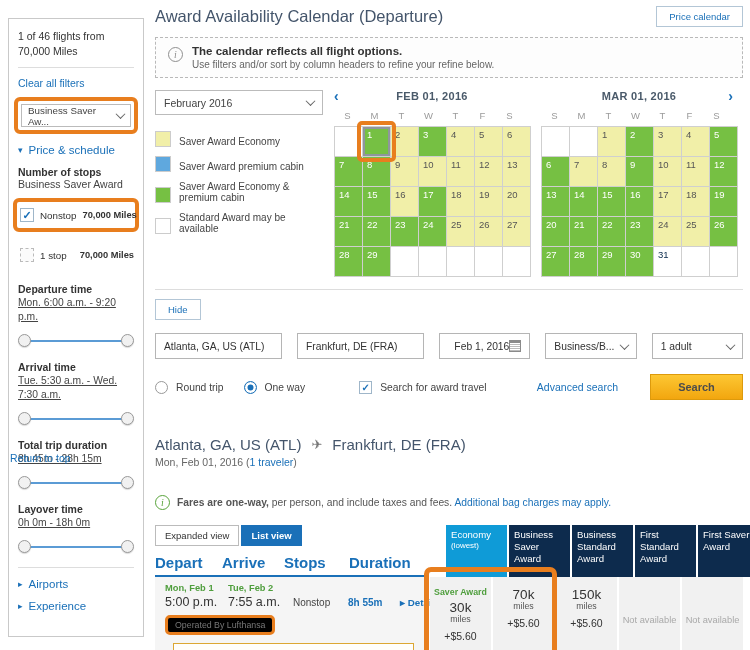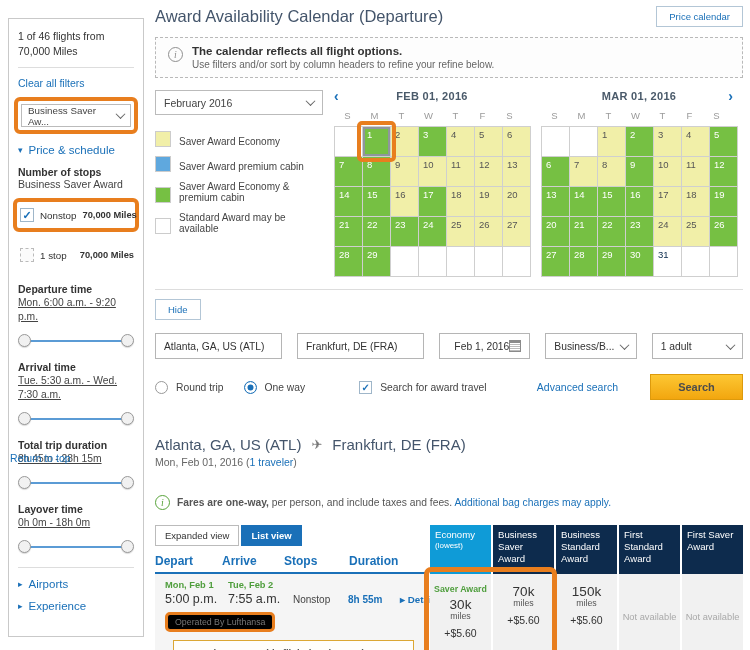--- a/index.html
+++ b/index.html
@@ -85,27 +85,27 @@
   .search-btn { width:93px; height:26px; border:1px solid #dd9a0c; background:linear-gradient(#fdc733,#f2a60f); color:#4c4c4c; font-weight:bold; font-size:11px; cursor:pointer; font-family:inherit; }
 
   .res-head { margin-top:36px; font-size:15px; color:#44556b; display:flex; align-items:center; gap:10px; }
   .plane { color:#777; font-size:13px; }
   .res-sub { margin-top:3px; font-size:10.5px; color:#666; }
   .fares { display:flex; gap:7px; align-items:center; margin-top:27px; font-size:10.3px; color:#555; }
   .icirc.green { border-color:#58a43a; color:#58a43a; margin-top:0; }
 
   
   .table { margin-top:15px; position:relative; }
-  .t-head { display:flex; }
+  .t-head { display:flex;gap:16px; }
   .t-head-left { width:273px; flex:none; position:relative; border-bottom:2px solid #1a70b8; }
   .view-btns { display:flex; gap:2px; }
   .vbtn { font-size:9.5px; padding:4px 9px; border:1px solid #bbb; background:#fff; color:#333; cursor:pointer; font-family:inherit; }
   .vbtn.active { background:#1a70b8; border-color:#1a70b8; color:#fff; font-weight:bold; }
   .col-labels { display:flex; margin-top:8px; padding-bottom:4px; }
-  .col-labels span { font-size:12px; color:#1a70b8; font-weight:bold; cursor:pointer; }
+  .col-labels span { font-size:15px; color:#1a70b8; font-weight:bold; cursor:pointer; }
   .cabin-col { width:61px; margin-left:2px; flex:none; background:#0d2b4d; color:#fff; font-size:9.6px; line-height:1.25; padding:4px 5px; cursor:pointer; }
   .cabin-col.economy { background:#0f9bd7; }
   .cabin-sub { font-size:8px; }
   .t-row { display:flex; margin-top:0; }
   .row-left { width:273px; flex:none; background:#f5f5f5; padding:6px 0 8px 10px; }
   .fcols { display:flex; }
   .fc-day { font-size:9.3px; color:#4f9e3d; font-weight:bold; }
   .fc-time { font-size:12.5px; color:#333; margin-top:2px; }
   .fc { flex:none; }
   .fc.depart { width:63px; } .fc.arrive { width:65px; }

